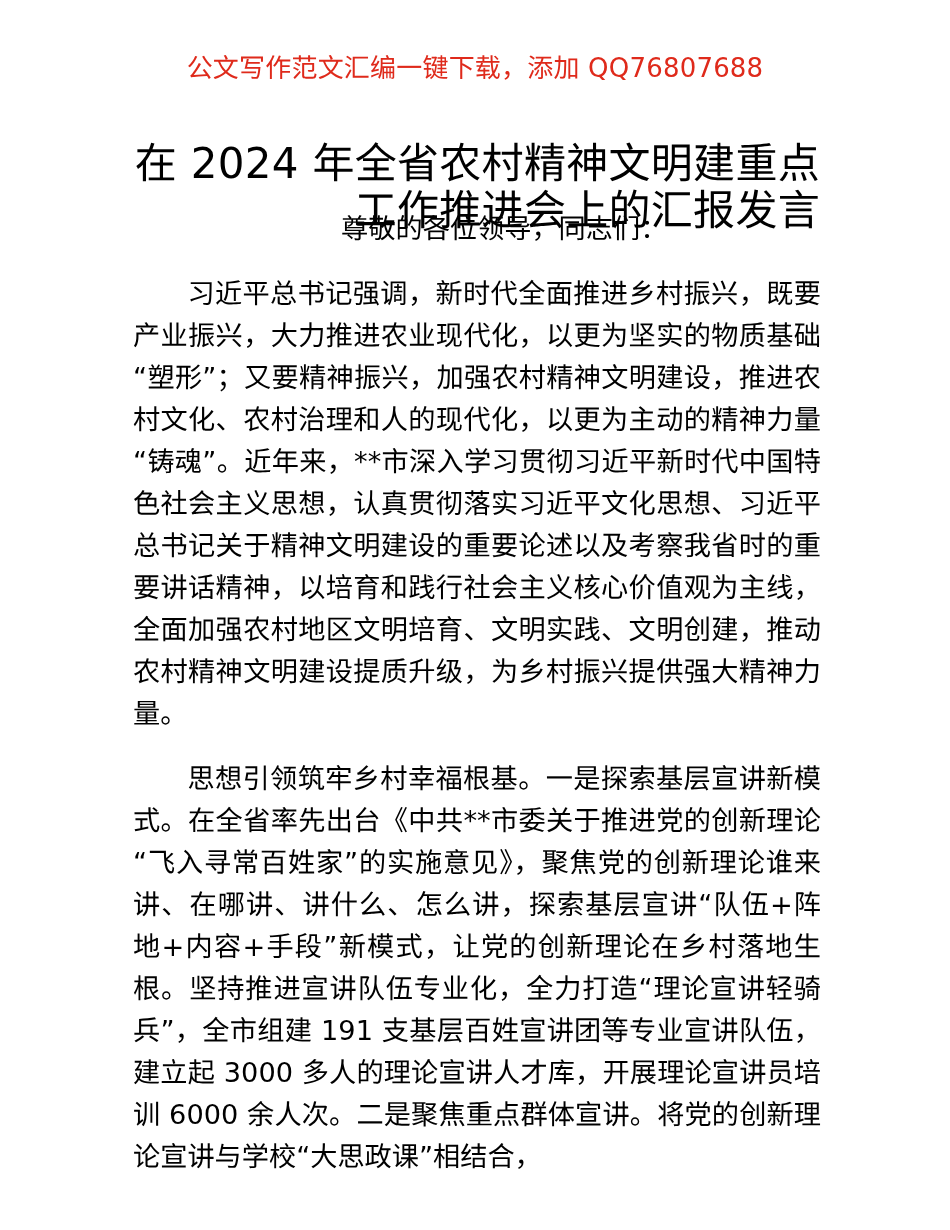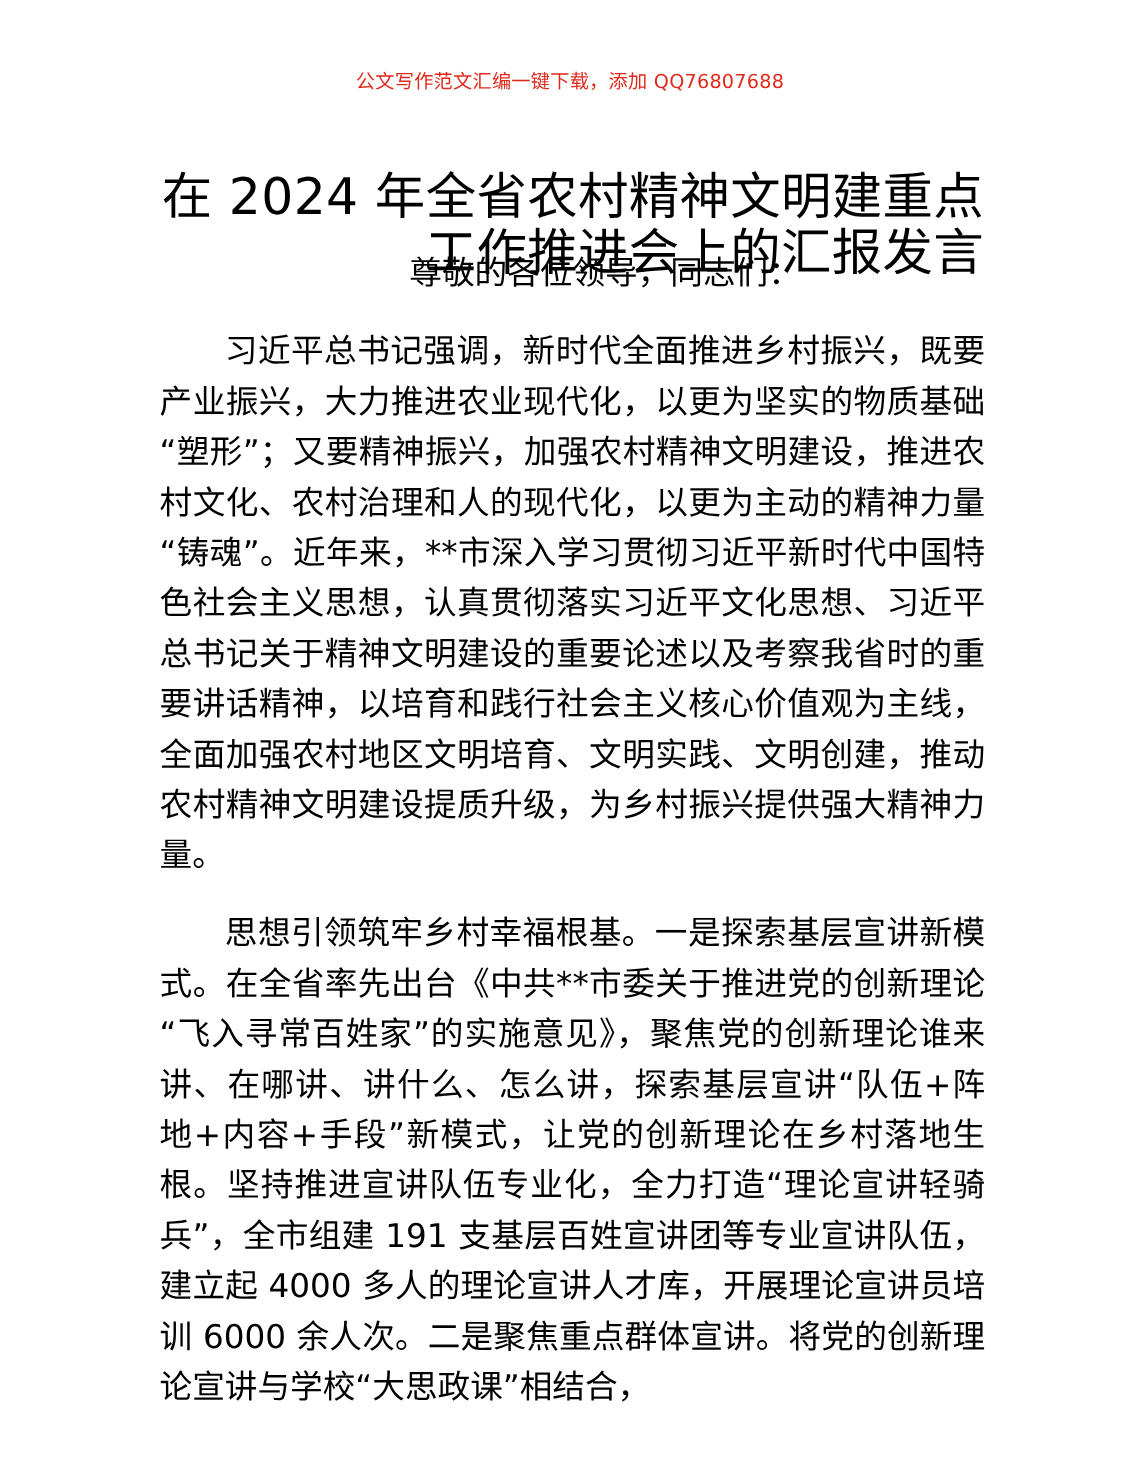--- a/index.html
+++ b/index.html
@@ -24,21 +24,21 @@
     box-sizing: border-box;
   }
 
   
   .promo-header {
     position: absolute;
     top: 54px;
     left: 0;
     width: 950px;
     text-align: center;
-    font-size: 16px;
+    font-size: 26px;
     line-height: 28px;
     letter-spacing: 0.2px;
     color: #df2a1b;
     white-space: nowrap;
   }
 
   
   .doc-title {
     position: absolute;
     top: 112px;
@@ -86,16 +86,16 @@
 
 <div class="page">
 
   <div class="promo-header">公文写作范文汇编一键下载，添加 QQ76807688</div>
 
   <h1 class="doc-title">在 2024 年全省农村精神文明建重点工作推进会上的汇报发言</h1>
 
   <div class="doc-body">
     <p class="para salutation">尊敬的各位领导，同志们：</p>
     <p class="para">习近平总书记强调，新时代全面推进乡村振兴，既要产业振兴，大力推进农业现代化，以更为坚实的物质基础“塑形”；又要精神振兴，加强农村精神文明建设，推进农村文化、农村治理和人的现代化，以更为主动的精神力量“铸魂”。近年来，**市深入学习贯彻习近平新时代中国特色社会主义思想，认真贯彻落实习近平文化思想、习近平总书记关于精神文明建设的重要论述以及考察我省时的重要讲话精神，以培育和践行社会主义核心价值观为主线，全面加强农村地区文明培育、文明实践、文明创建，推动农村精神文明建设提质升级，为乡村振兴提供强大精神力量。</p>
-    <p class="para">思想引领筑牢乡村幸福根基。一是探索基层宣讲新模式。在全省率先出台《中共**市委关于推进党的创新理论“飞入寻常百姓家”的实施意见》，聚焦党的创新理论谁来讲、在哪讲、讲什么、怎么讲，探索基层宣讲“队伍+阵地+内容+手段”新模式，让党的创新理论在乡村落地生根。坚持推进宣讲队伍专业化，全力打造“理论宣讲轻骑兵”，全市组建 191 支基层百姓宣讲团等专业宣讲队伍，建立起 4000 多人的理论宣讲人才库，开展理论宣讲员培训 6000 余人次。二是聚焦重点群体宣讲。将党的创新理论宣讲与学校“大思政课”相结合，</p>
+    <p class="para">思想引领筑牢乡村幸福根基。一是探索基层宣讲新模式。在全省率先出台《中共**市委关于推进党的创新理论“飞入寻常百姓家”的实施意见》，聚焦党的创新理论谁来讲、在哪讲、讲什么、怎么讲，探索基层宣讲“队伍+阵地+内容+手段”新模式，让党的创新理论在乡村落地生根。坚持推进宣讲队伍专业化，全力打造“理论宣讲轻骑兵”，全市组建 191 支基层百姓宣讲团等专业宣讲队伍，建立起 3000 多人的理论宣讲人才库，开展理论宣讲员培训 6000 余人次。二是聚焦重点群体宣讲。将党的创新理论宣讲与学校“大思政课”相结合，</p>
   </div>
 
 </div>
 
 </body></html>

